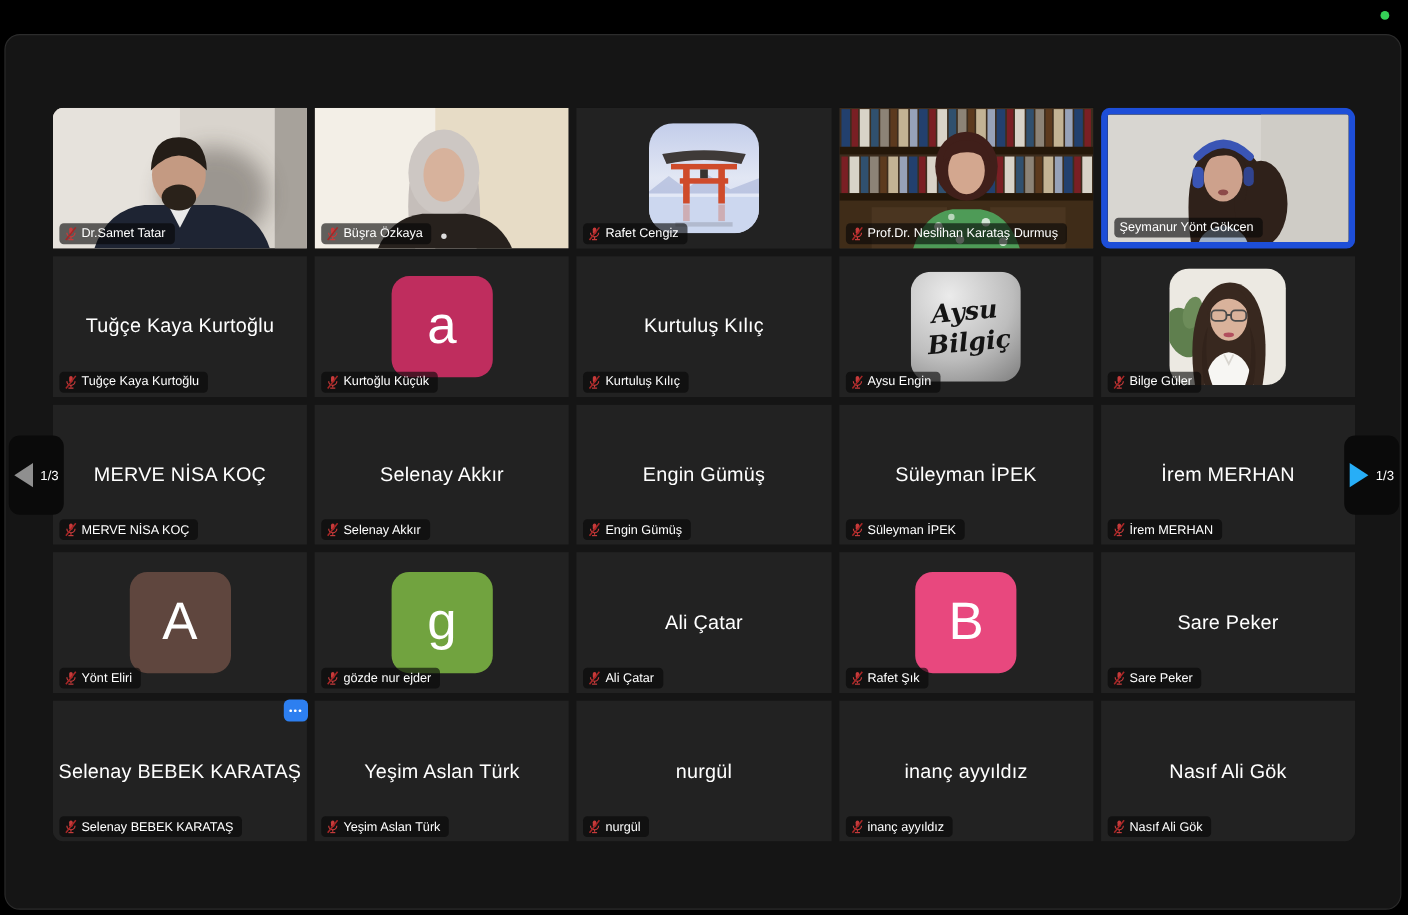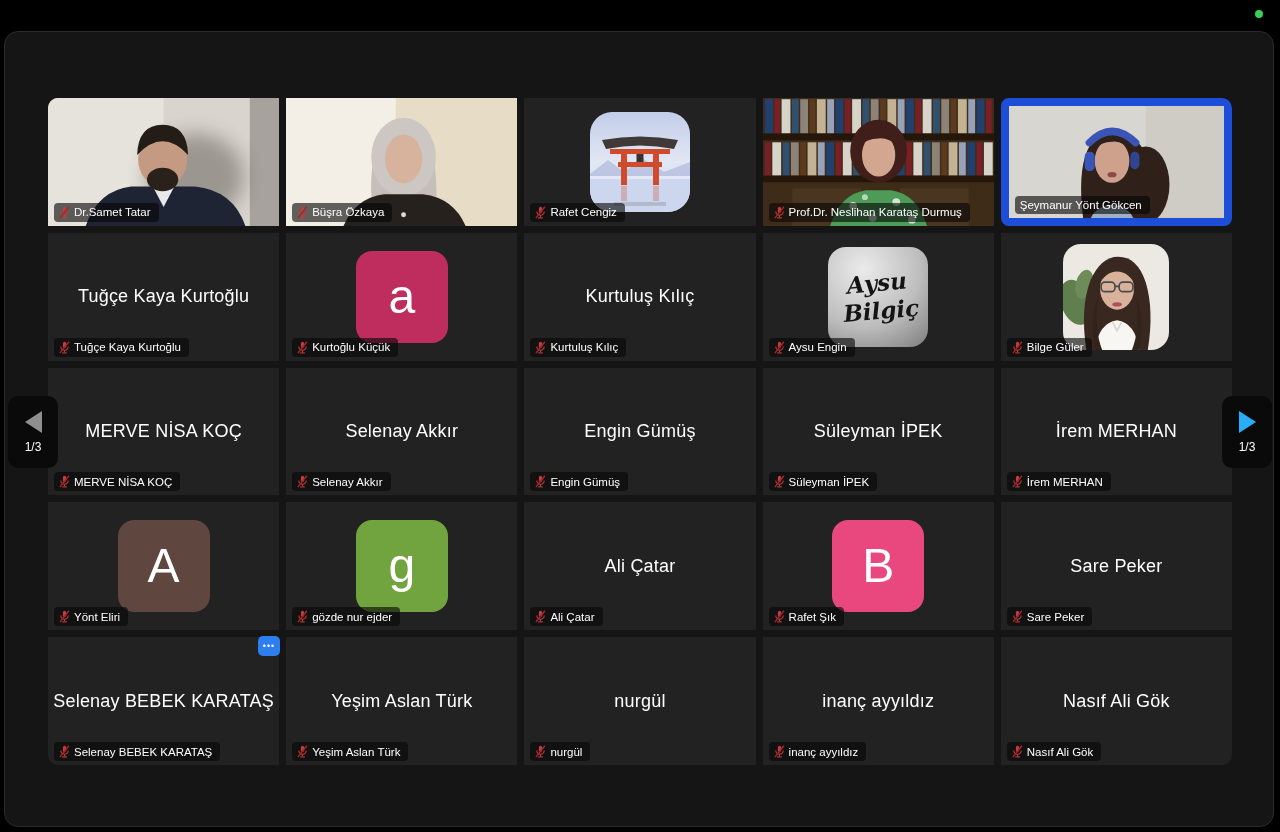--- a/index.html
+++ b/index.html
@@ -11,21 +11,21 @@
   .app-window{
     position:absolute;left:4px;top:31px;width:1270px;height:796px;
     background:#151515;border:1px solid #2c2c2c;border-radius:14px;box-sizing:border-box;
   }
   .grid{
     position:absolute;left:48px;top:98px;width:1184px;height:667px;
     display:grid;grid-template-columns:repeat(5,1fr);grid-template-rows:repeat(5,1fr);
     gap:7px;border-radius:10px;overflow:hidden;
   }
   .tile{position:relative;background:#222222;overflow:hidden;box-sizing:border-box;}
-  .tile.active{border:8px solid #1d4ed8;border-radius:8px;}
+  .tile.active{border:6px solid #1d4ed8;border-radius:8px;}
   .video{position:absolute;inset:0;}
   .video svg{width:100%;height:100%;display:block;}
   .big-name{
     position:absolute;inset:0;display:flex;align-items:center;justify-content:center;
     color:#ffffff;font-size:18px;letter-spacing:.2px;
   }
   .avatar-letter{
     position:absolute;left:50%;top:50%;transform:translate(-50%,-50%);
     width:92px;height:92px;border-radius:16px;display:flex;align-items:center;justify-content:center;
     color:#fff;font-size:48px;line-height:1;
@@ -33,21 +33,21 @@
   .avatar-img{position:absolute;left:50%;top:50%;transform:translate(-50%,-50%);border-radius:20px;overflow:hidden;}
   .avatar-img svg{display:block;}
   .name-label{
     position:absolute;left:6px;bottom:4px;display:flex;align-items:center;gap:4px;
     background:rgba(6,6,6,.62);border-radius:4px;padding:3px 8px 3px 5px;
     color:#fff;font-size:11.5px;white-space:nowrap;max-width:92%;
   }
   .name-label .mic{flex:0 0 auto;display:block;}
   .page-nav{
     position:absolute;top:396px;width:50px;height:72px;background:#0a0a0a;border-radius:10px;
-    display:flex;flex-direction:column;align-items:center;justify-content:center;gap:7px;z-index:6;cursor:pointer;
+    display:flex;flex-direction:row;align-items:center;justify-content:center;gap:7px;z-index:6;cursor:pointer;
   }
   .page-nav.left{left:8px;}
   .page-nav.right{left:1222px;}
   .tri{width:0;height:0;border-top:11px solid transparent;border-bottom:11px solid transparent;}
   .tri.left{border-right:17px solid #8f8f8f;}
   .tri.right{border-left:17px solid #27aef7;}
   .page-count{color:#fff;font-size:12px;}
   .more-btn{
     position:absolute;left:258px;top:636px;width:22px;height:20px;border:none;border-radius:5px;
     color:#fff;display:flex;align-items:center;justify-content:center;font-size:9px;letter-spacing:1px;

